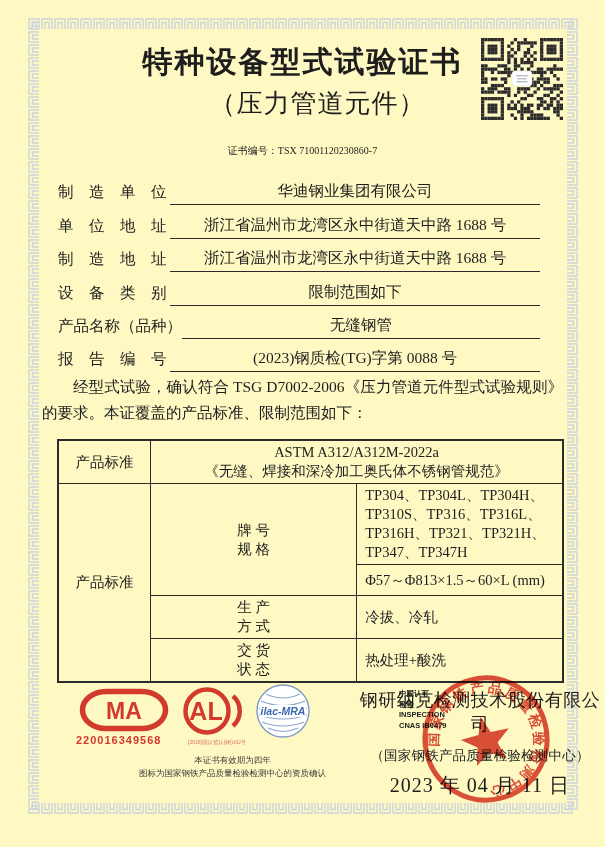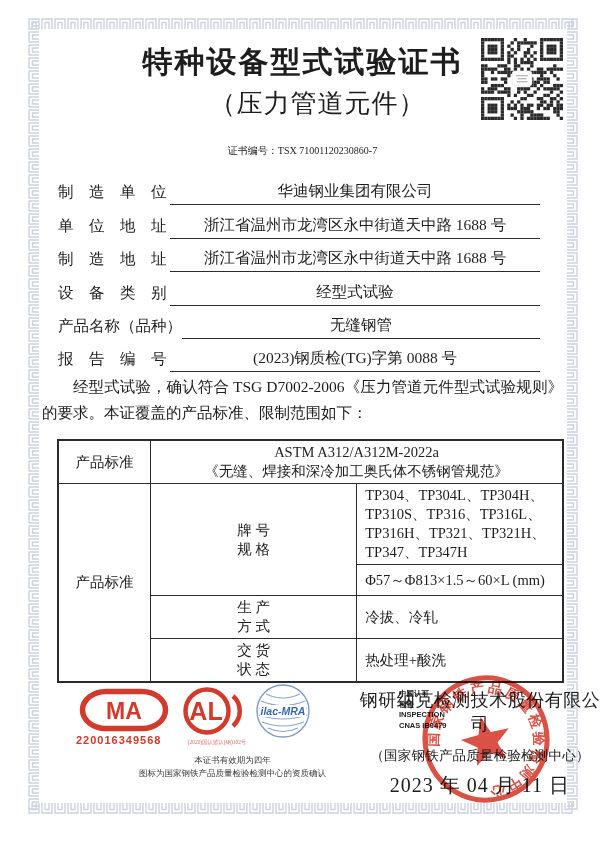--- a/index.html
+++ b/index.html
@@ -1,18 +1,18 @@
 <!DOCTYPE html>
 <html><head>
 <meta charset="utf-8">
 <style>
   html,body{margin:0;padding:0;background:#e8e8e8;}
   .page{
     position:relative; width:605px; height:847px; margin:0 auto;
-    background:#ffffff; overflow:hidden; color:#1d1d1d;
+    background:#fef9c3; overflow:hidden; color:#1d1d1d;
     font-family:"Liberation Serif","DejaVu Serif",serif;
   }
   svg{display:block;}
   .abs{position:absolute;}
   
   .title{position:absolute; top:42px; left:0; width:605px; text-align:center;
          font-size:30px; font-weight:700; letter-spacing:2px;}
   .subtitle{position:absolute; top:86px; left:0; width:605px; text-align:center;
          font-size:26px; font-weight:400; letter-spacing:1px;padding-left:15px;}
   .certno{position:absolute; top:144px; left:0; width:605px; text-align:center;
@@ -387,21 +387,21 @@
     <div class="frow">
       <span class="flabel">单　位　地　址</span>
       <span class="fvalue">浙江省温州市龙湾区永中街道天中路 1688 号</span>
     </div>
     <div class="frow">
       <span class="flabel">制　造　地　址</span>
       <span class="fvalue">浙江省温州市龙湾区永中街道天中路 1688 号</span>
     </div>
     <div class="frow">
       <span class="flabel">设　备　类　别</span>
-      <span class="fvalue">经型式试验</span>
+      <span class="fvalue">限制范围如下</span>
     </div>
     <div class="frow">
       <span class="flabel">产品名称（品种）</span>
       <span class="fvalue">无缝钢管</span>
     </div>
     <div class="frow">
       <span class="flabel">报　告　编　号</span>
       <span class="fvalue">(2023)钢质检(TG)字第 0088 号</span>
     </div>
   </div>

